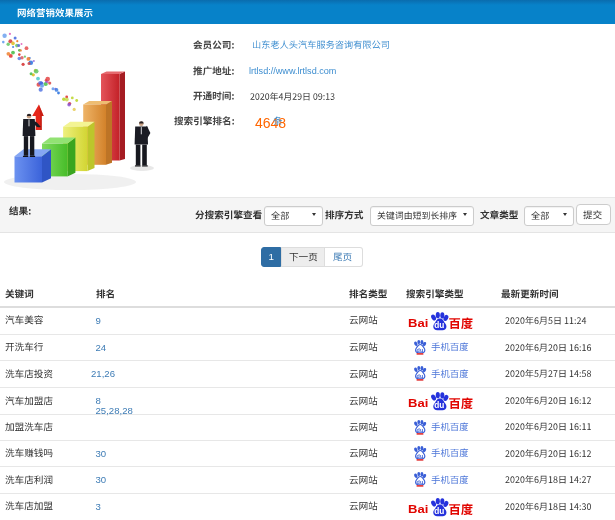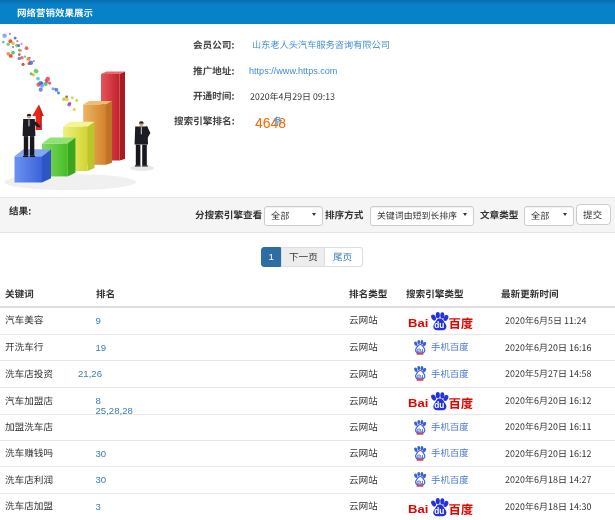--- a/index.html
+++ b/index.html
@@ -64,21 +64,21 @@
   </svg>
 <svg class="t" style="left:193.0px;top:91.4px" width="41.5" height="14">
     <use href="#lab3" fill="#444"></use>
   </svg>
 <svg class="t" style="left:173.8px;top:116.2px" width="60.7" height="14">
     <use href="#lab4" fill="#444"></use>
   </svg>
 <svg class="t" style="left:252.0px;top:40.0px" width="138.0" height="14">
     <use href="#company" fill="#3e8ed0"></use>
   </svg>
-<div class="lat" style="left:249px;top:65.8px;font-size:9.1px;color:#3e8ed0">https://www.https.com</div>
+<div class="lat" style="left:249px;top:65.8px;font-size:9.1px;color:#3e8ed0">lrtlsd://www.lrtlsd.com</div>
 <svg class="t" style="left:250.0px;top:91.8px" width="85.0" height="14">
     <use href="#opendate" fill="#333"></use>
   </svg>
 <div class="lat" style="left:255px;top:115.4px;font-size:14px;color:#f60">4648</div>
 <svg class="t" style="left:273.0px;top:116.2px" width="9.6" height="14">
     <use href="#tiao" fill="#3e8ed0"></use>
   </svg>
 <svg class="abs" style="left:0;top:30px;z-index:1" width="170" height="160" viewBox="0 0 170 160">
     <defs>
       <linearGradient id="gb" x1="0" y1="0" x2="1" y2="0">
@@ -282,21 +282,21 @@
       </g>
       <text x="29.3" y="16.6" font-family="Liberation Sans" font-weight="bold" font-size="8.3" fill="#fff">du</text>
       <use href="#bdu" fill="#e10500" x="43.5" y="6.2"></use>
     </svg></div>
 <svg class="t" style="left:504.5px;top:315.5px" width="81.5" height="14">
     <use href="#ts0" fill="#333"></use>
   </svg>
 <svg class="t" style="left:4.5px;top:342.2px" width="38.4" height="14">
     <use href="#kw1" fill="#333"></use>
   </svg>
-<div class="lat" style="left:95.5px;top:341.6px;font-size:9.6px;color:#3e7cb5">19</div>
+<div class="lat" style="left:95.5px;top:341.6px;font-size:9.6px;color:#3e7cb5">24</div>
 <svg class="t" style="left:348.5px;top:342.2px" width="28.8" height="14">
     <use href="#yun" fill="#333"></use>
   </svg>
 <div class="abs" style="left:412.5px;top:339.7px;z-index:4"><svg width="14" height="15" viewBox="0 0 14 15" style="overflow:visible">
       <g transform="translate(0.5,0) scale(0.722)" fill="#3a5fd7">
         <ellipse cx="3.2" cy="5.2" rx="2.1" ry="3.1" transform="rotate(-28 3.2 5.2)"></ellipse>
         <ellipse cx="7.3" cy="2.9" rx="2.0" ry="3.0"></ellipse>
         <ellipse cx="11.7" cy="3.1" rx="2.0" ry="3.0"></ellipse>
         <ellipse cx="15.2" cy="5.6" rx="2.1" ry="3.1" transform="rotate(28 15.2 5.6)"></ellipse>
         <path d="M9.3 6.2 C6.4 6.2 5.9 8.6 4.6 10.2 C3.5 11.6 2.8 12.6 2.9 14.2 C3.0 16.2 4.6 17.6 6.8 17.6 L11.9 17.6 C14.1 17.6 15.6 16.2 15.7 14.2 C15.8 12.6 15.1 11.6 14.0 10.2 C12.7 8.6 12.2 6.2 9.3 6.2 Z" fill="#fff" stroke="#3a5fd7" stroke-width="1.6"></path>
@@ -306,21 +306,21 @@
     </svg></div>
 <svg class="t" style="left:431.0px;top:342.3px" width="37.6" height="14">
     <use href="#sjbd" fill="#4a74d8"></use>
   </svg>
 <svg class="t" style="left:504.5px;top:342.5px" width="86.5" height="14">
     <use href="#ts1" fill="#333"></use>
   </svg>
 <svg class="t" style="left:4.5px;top:368.7px" width="48.0" height="14">
     <use href="#kw2" fill="#333"></use>
   </svg>
-<div class="lat" style="left:78px;top:368.1px;font-size:9.6px;color:#3e7cb5">21,26</div>
+<div class="lat" style="left:91px;top:368.1px;font-size:9.6px;color:#3e7cb5">21,26</div>
 <svg class="t" style="left:348.5px;top:368.7px" width="28.8" height="14">
     <use href="#yun" fill="#333"></use>
   </svg>
 <div class="abs" style="left:412.5px;top:366.2px;z-index:4"><svg width="14" height="15" viewBox="0 0 14 15" style="overflow:visible">
       <g transform="translate(0.5,0) scale(0.722)" fill="#3a5fd7">
         <ellipse cx="3.2" cy="5.2" rx="2.1" ry="3.1" transform="rotate(-28 3.2 5.2)"></ellipse>
         <ellipse cx="7.3" cy="2.9" rx="2.0" ry="3.0"></ellipse>
         <ellipse cx="11.7" cy="3.1" rx="2.0" ry="3.0"></ellipse>
         <ellipse cx="15.2" cy="5.6" rx="2.1" ry="3.1" transform="rotate(28 15.2 5.6)"></ellipse>
         <path d="M9.3 6.2 C6.4 6.2 5.9 8.6 4.6 10.2 C3.5 11.6 2.8 12.6 2.9 14.2 C3.0 16.2 4.6 17.6 6.8 17.6 L11.9 17.6 C14.1 17.6 15.6 16.2 15.7 14.2 C15.8 12.6 15.1 11.6 14.0 10.2 C12.7 8.6 12.2 6.2 9.3 6.2 Z" fill="#fff" stroke="#3a5fd7" stroke-width="1.6"></path>

